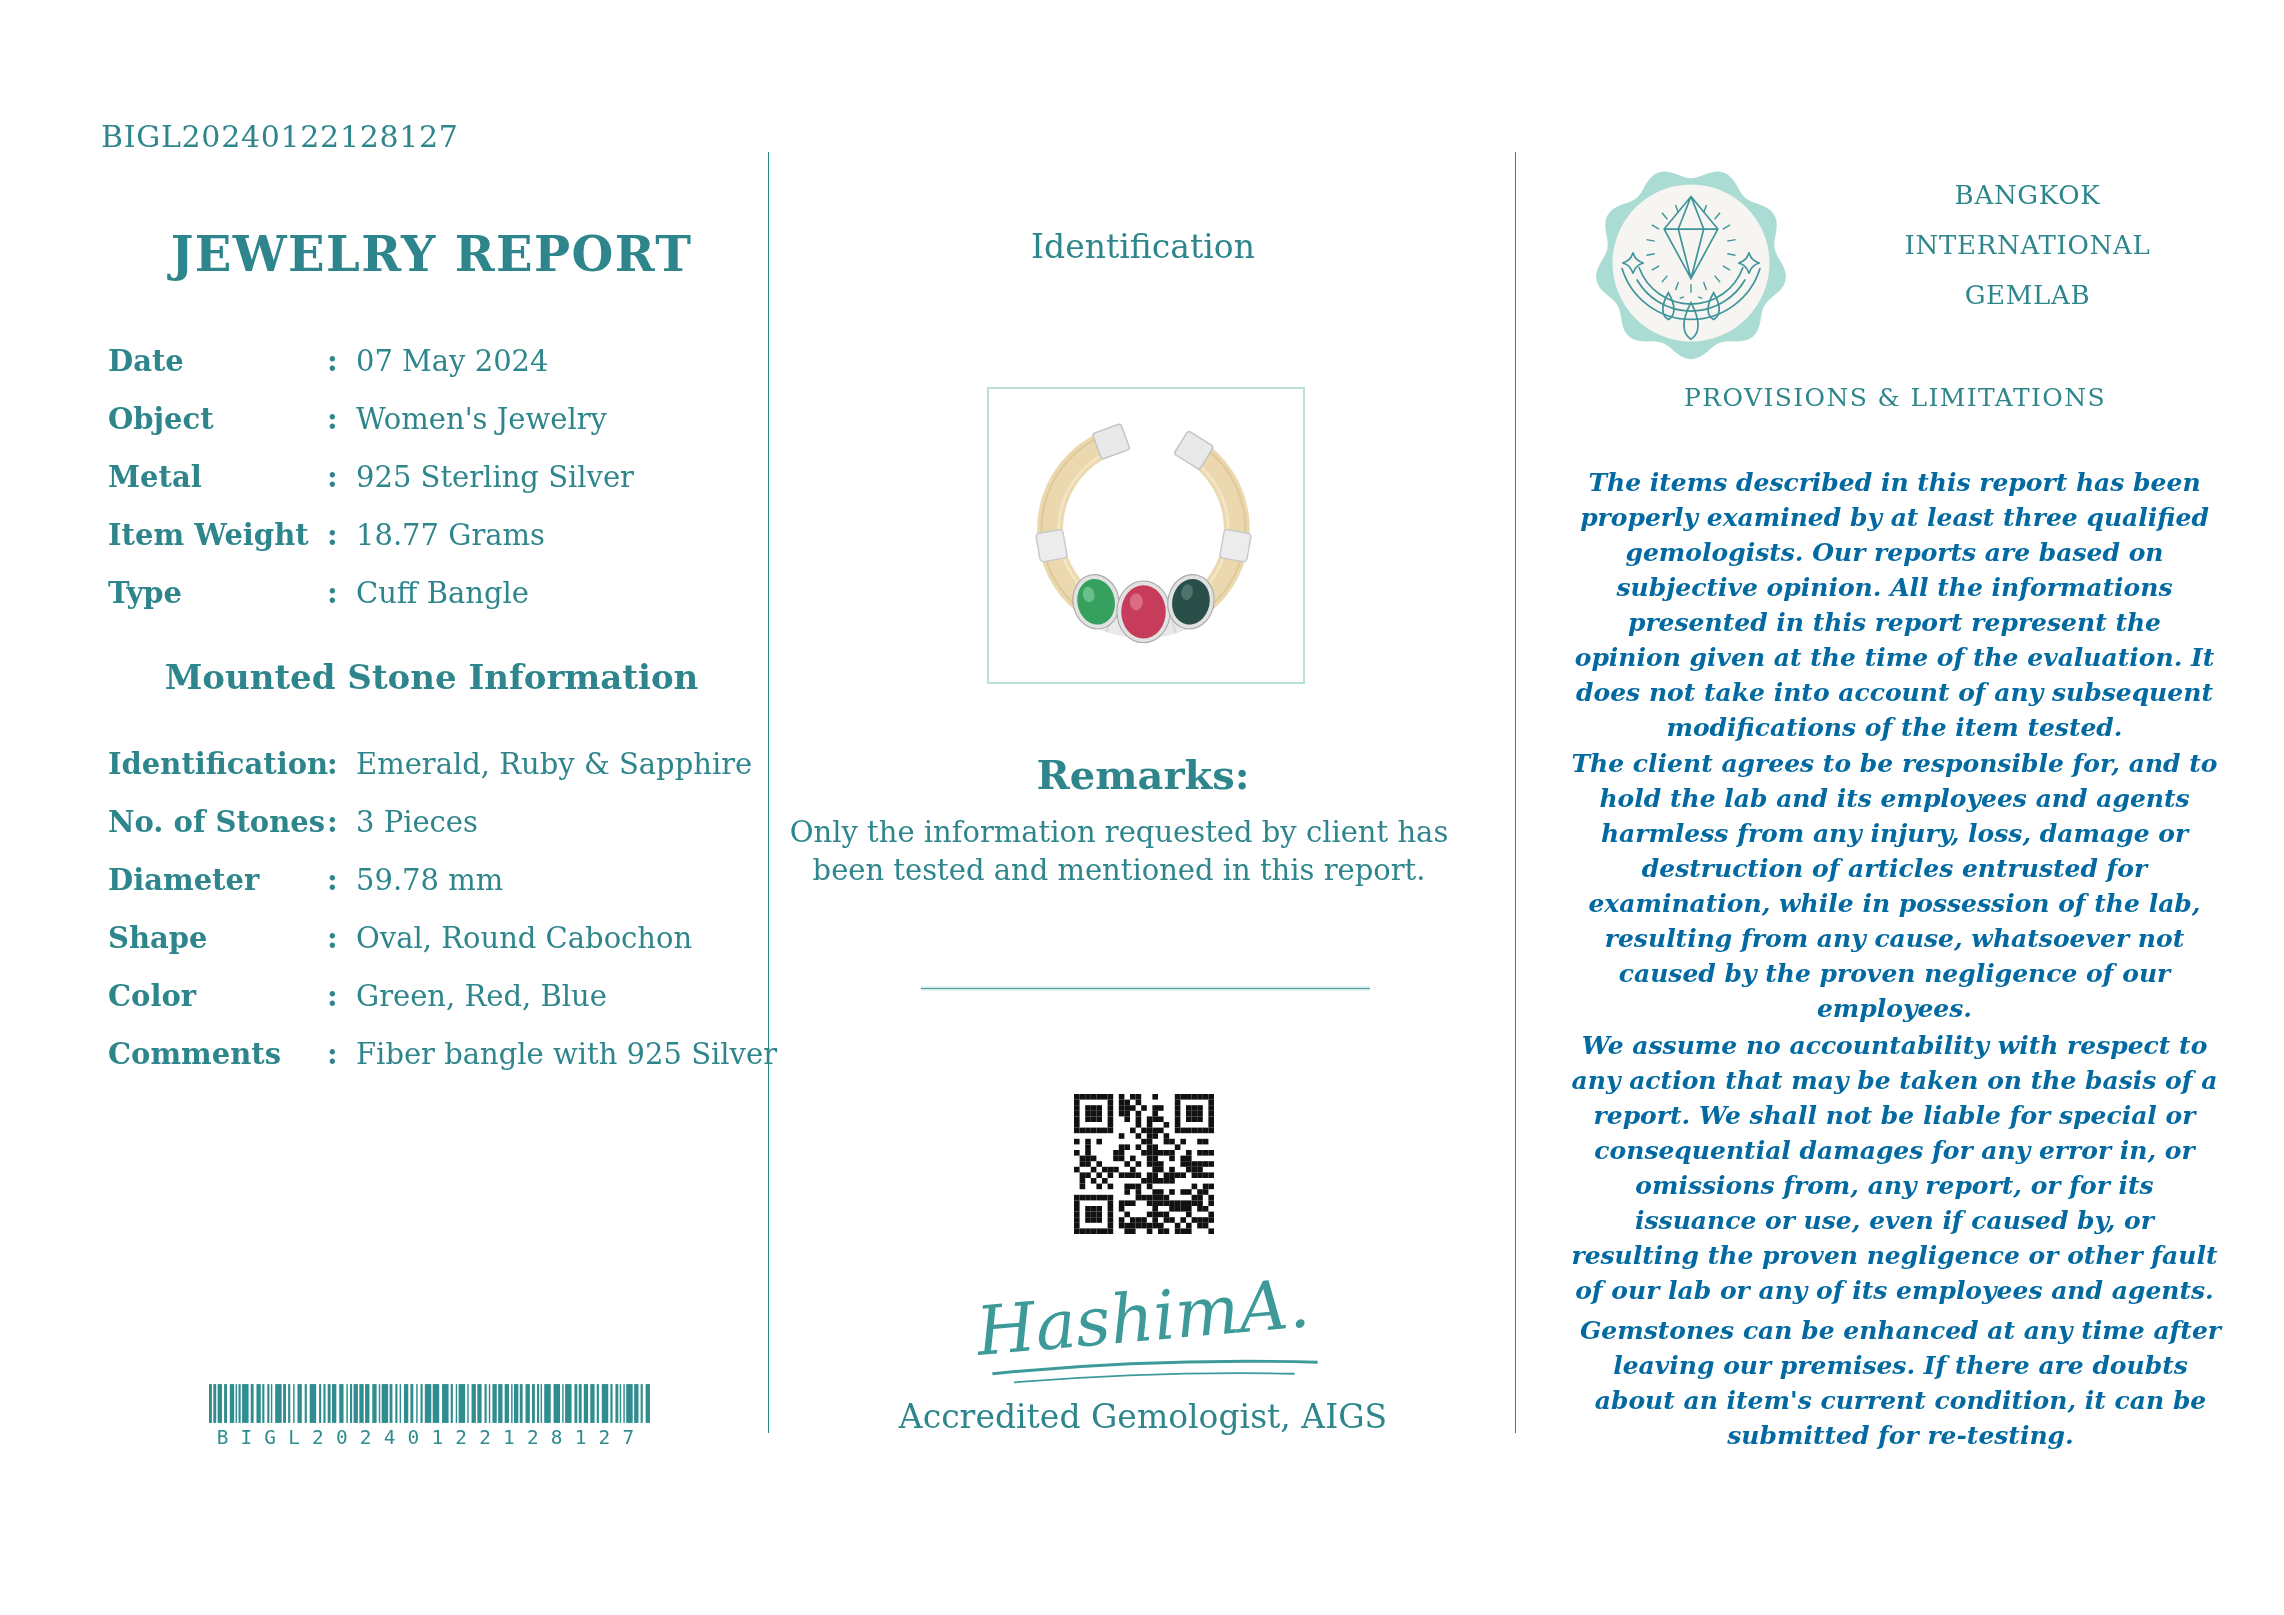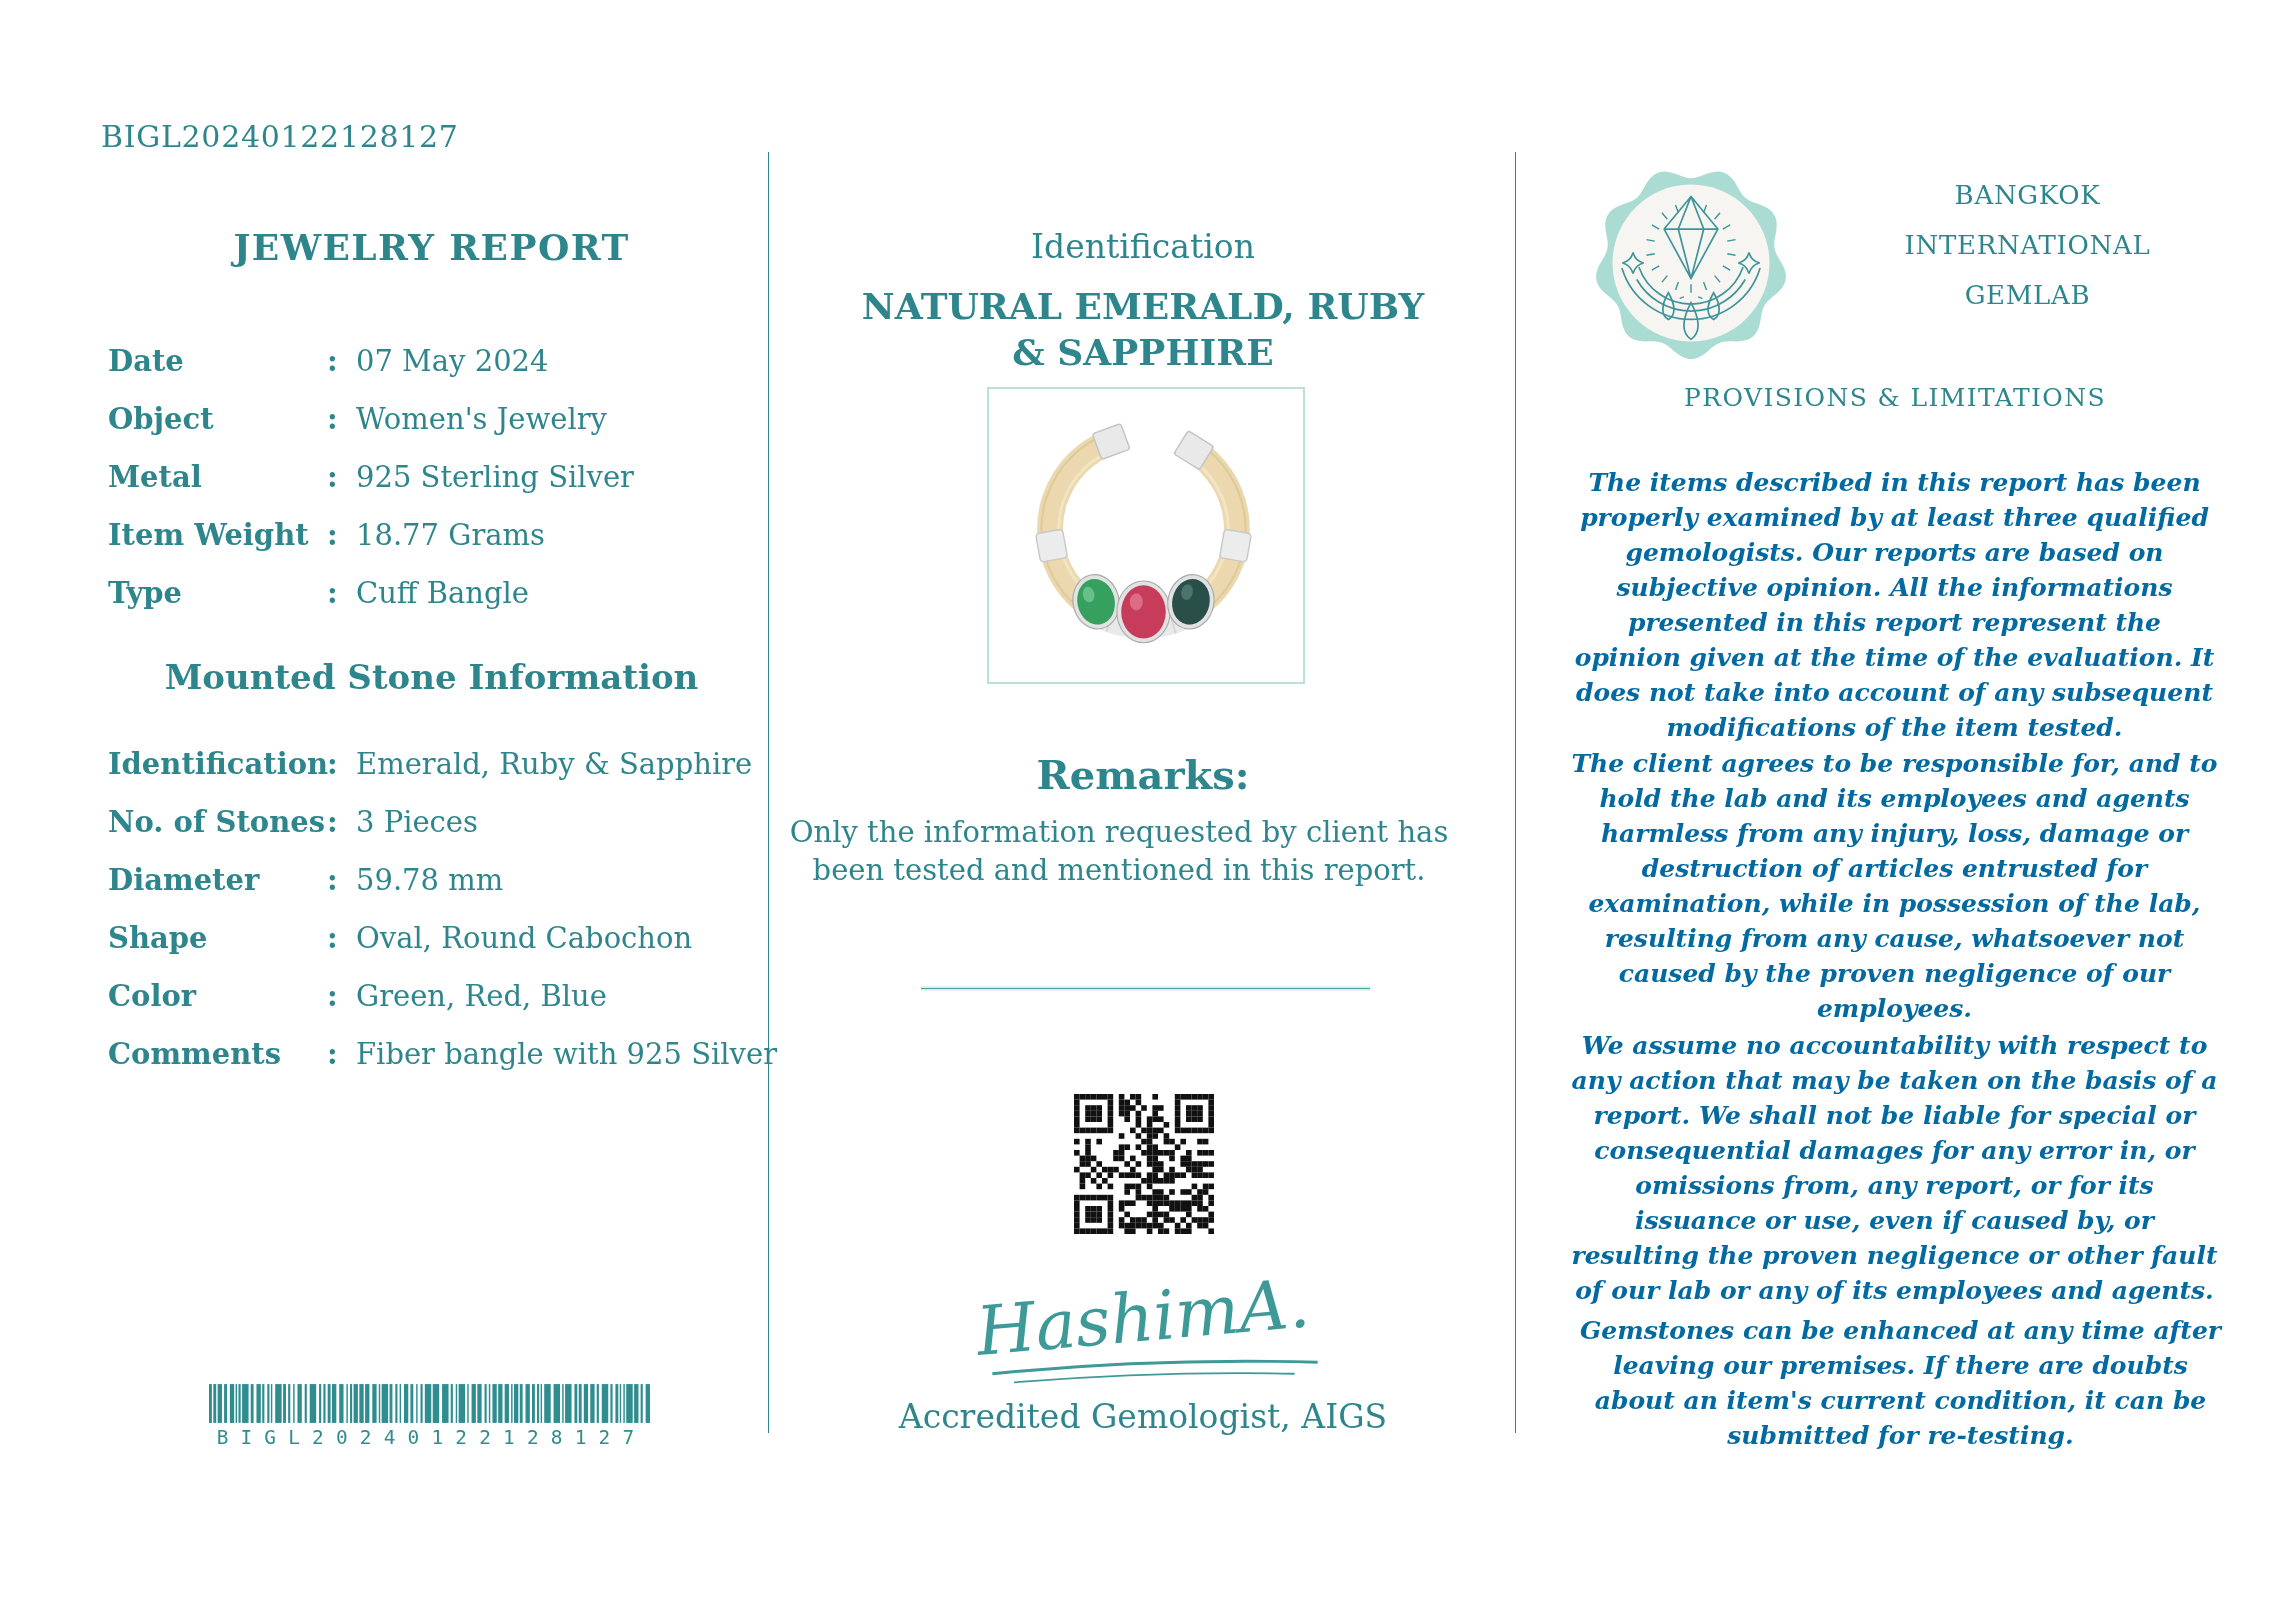--- a/index.html
+++ b/index.html
@@ -1,21 +1,21 @@
 <!DOCTYPE html>
 <html style="font-size:11.5px"><head>
 <meta charset="utf-8">
 <style>
   html,body{margin:0;padding:0;background:#ffffff;}
   .page{position:relative;width:2284px;height:1616px;background:#ffffff;overflow:hidden;
         font-family:"DejaVu Serif", serif;color:#2E868C;}
   .abs{position:absolute;}
   .vline{position:absolute;top:152px;height:1281px;width:1.4px;background:#2E868C;}
   .report-number{left:101px;top:119px;font-size:30px;letter-spacing:0.7px;}
-  .col-title{left:108px;top:226px;width:647px;text-align:center;font-size:36px;font-weight:bold;letter-spacing:1.4px;}
+  .col-title{left:108px;top:226px;width:647px;text-align:center;font-size:48px;font-weight:bold;letter-spacing:1.4px;}
   .fields{left:108px;width:662px;}
   .frow{height:58px;display:flex;align-items:center;font-size:29px;}
   .lbl{width:219px;font-weight:bold;flex-shrink:0;}
   .colon{width:29px;font-weight:bold;flex-shrink:0;}
   .val{white-space:nowrap;}
   .section-title{left:108px;top:657px;width:647px;text-align:center;font-size:34px;font-weight:bold;}
   .barcode-wrap{left:108px;top:1384px;width:647px;text-align:center;}
   .barcode-text{margin-top:0px;font-family:"DejaVu Sans Mono", monospace;font-size:19.4px;letter-spacing:12.2px;color:#2F8D8F;}
   .mid-heading{left:798px;top:227px;width:690px;text-align:center;font-size:33px;}
   .mid-result{left:798px;top:283px;width:690px;text-align:center;font-size:36px;font-weight:bold;line-height:46px;}
@@ -186,24 +186,20 @@
           <rect x="576" y="0" width="2" height="54"></rect>
           <rect x="580" y="0" width="9" height="54"></rect>
           <rect x="591" y="0" width="6" height="54"></rect>
           <rect x="600" y="0" width="3" height="54"></rect>
           <rect x="607" y="0" width="6" height="54"></rect>
         </svg></div>
     <div class="barcode-text">BIGL20240122128127</div>
   </div>
 
   <div class="abs mid-heading">Identification</div>
-  <div class="abs mid-result">
-    <div>NATURAL EMERALD, RUBY</div>
-    <div>&amp; SAPPHIRE</div>
-  </div>
 
   <div class="abs photo-frame">
     <svg viewBox="0 0 430 402" width="309" height="289">
 
       <path d="M 283.9 84.8 A 130 130 0 1 1 170.5 72.8" fill="none" stroke="#EBD8AE" stroke-width="36"></path>
       <path d="M 277.5 94.9 A 118 118 0 1 1 174.6 84.1" fill="none" stroke="#F5E9C9" stroke-width="4" opacity="0.8"></path>
       <path d="M 290.2 74.6 A 142 142 0 1 1 166.4 61.6" fill="none" stroke="#D9C491" stroke-width="3" opacity="0.7"></path>
 
       <g fill="#ECECEC" stroke="#C9C9C9" stroke-width="2">
         <rect x="68" y="198" width="38" height="40" rx="5" transform="rotate(-10 87 218)"></rect>

